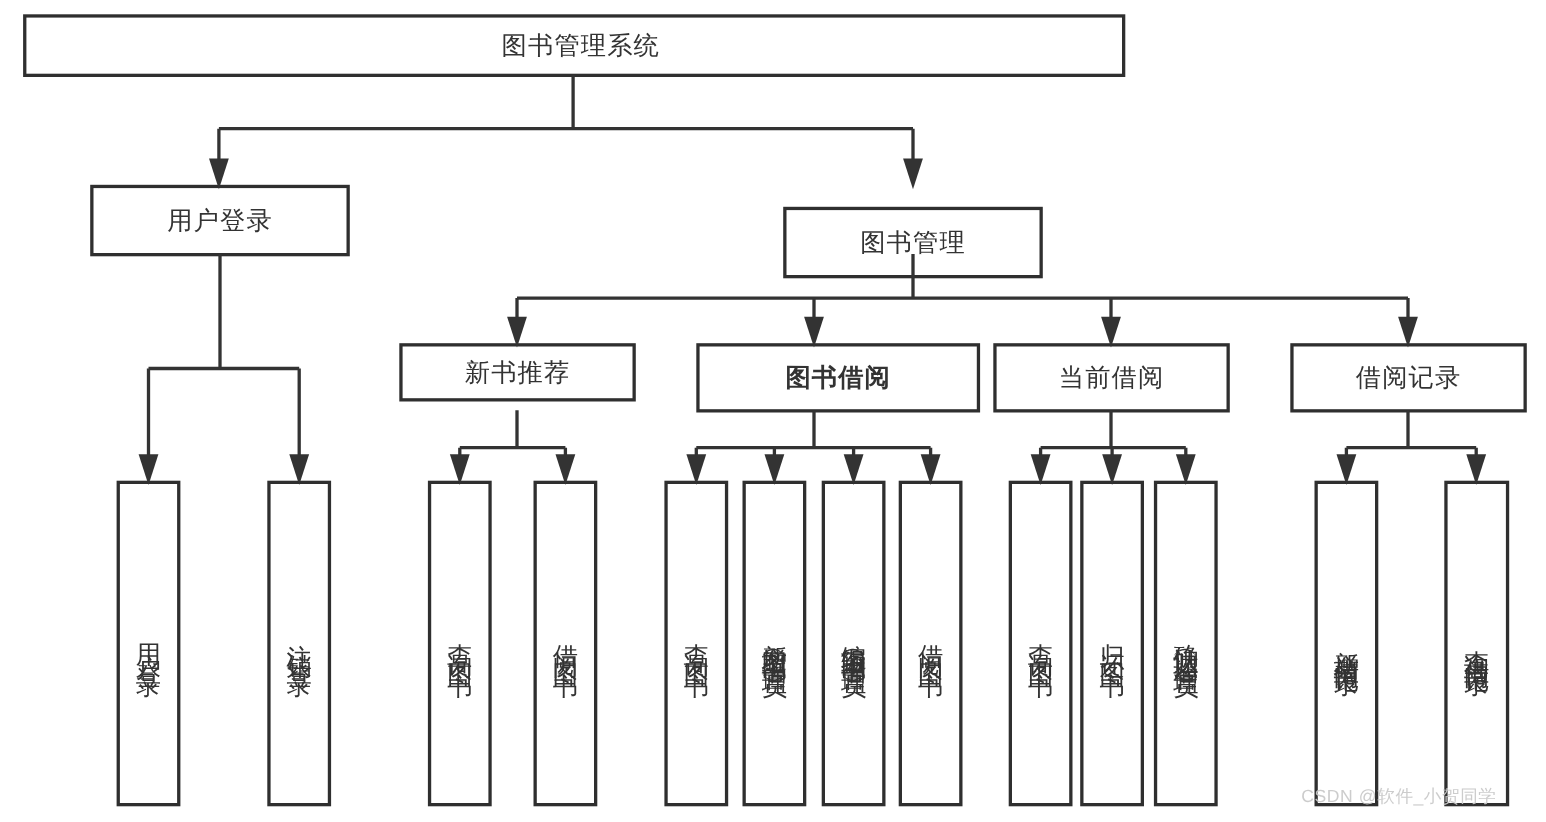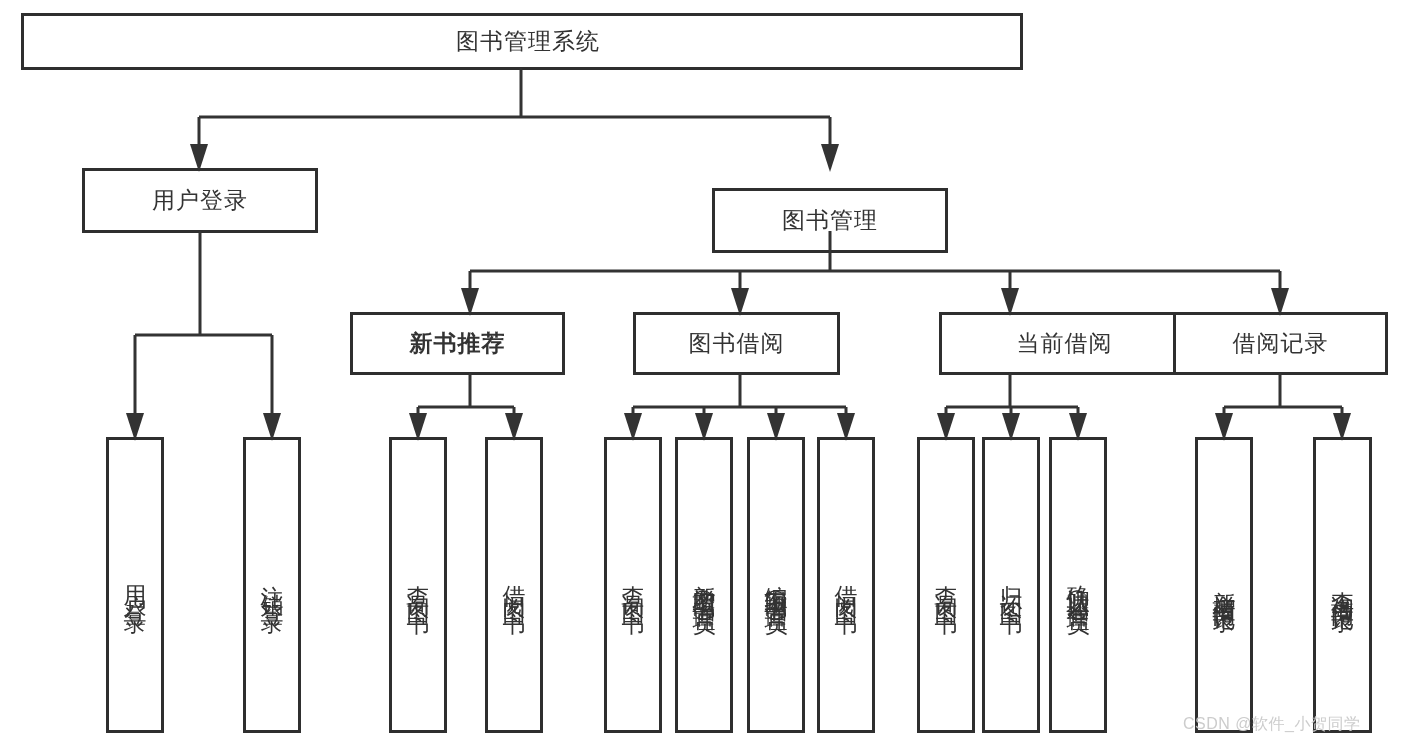--- a/index.html
+++ b/index.html
@@ -86,23 +86,23 @@
       <polygon points="1215,413 1233,413 1224,441"></polygon>
       <polygon points="1333,413 1351,413 1342,441"></polygon>
     </g>
   </svg>
 
   <div class="box" style="left:21px;top:13px;width:1002px;height:57px;padding-left:12px;">图书管理系统</div>
 
   <div class="box" style="left:82px;top:168px;width:236px;height:65px;">用户登录</div>
   <div class="box" style="left:712px;top:168px;width:236px;height:65px;margin-top:20px;">图书管理</div>
 
-  <div class="box" style="left:350px;top:312px;width:215px;height:63px;font-weight:bold;">新书推荐</div>
-  <div class="box" style="left:633px;top:312px;width:207px;height:63px;">图书借阅</div>
-  <div class="box" style="left:903px;top:312px;width:251px;height:63px;margin-left:36px;">当前借阅</div>
+  <div class="box" style="left:363px;top:312px;width:215px;height:53px;">新书推荐</div>
+  <div class="box" style="left:633px;top:312px;width:258px;height:63px;font-weight:bold;">图书借阅</div>
+  <div class="box" style="left:903px;top:312px;width:215px;height:63px;">当前借阅</div>
   <div class="box" style="left:1173px;top:312px;width:215px;height:63px;font-family:Liberation Serif, serif;">借阅记录</div>
 
   <div class="box leaf spread" style="left:106px;top:437px;width:58px;height:296px;">用户登录</div>
   <div class="box leaf spread" style="left:243px;top:437px;width:58px;height:296px;">注销登录</div>
 
   <div class="box leaf spread" style="left:389px;top:437px;width:58px;height:296px;">查询图书</div>
   <div class="box leaf spread" style="left:485px;top:437px;width:58px;height:296px;">借阅图书</div>
 
   <div class="box leaf spread" style="left:604px;top:437px;width:58px;height:296px;">查询图书</div>
   <div class="box leaf" style="left:675px;top:437px;width:58px;height:296px;">新增图书（管理员）</div>

